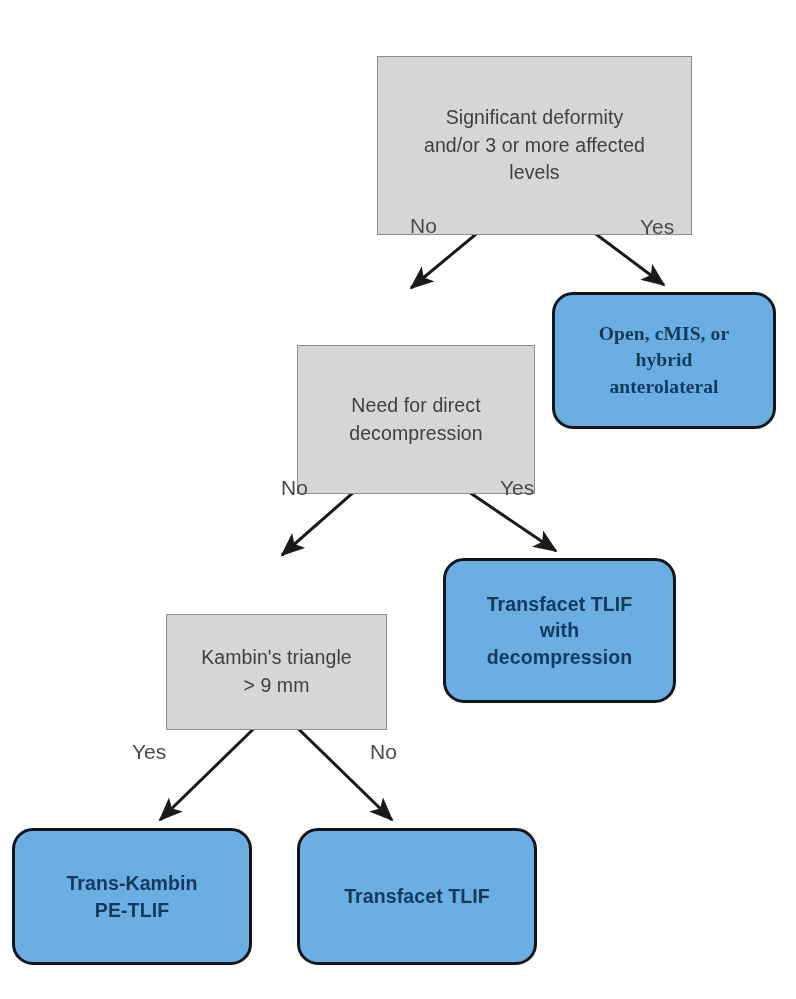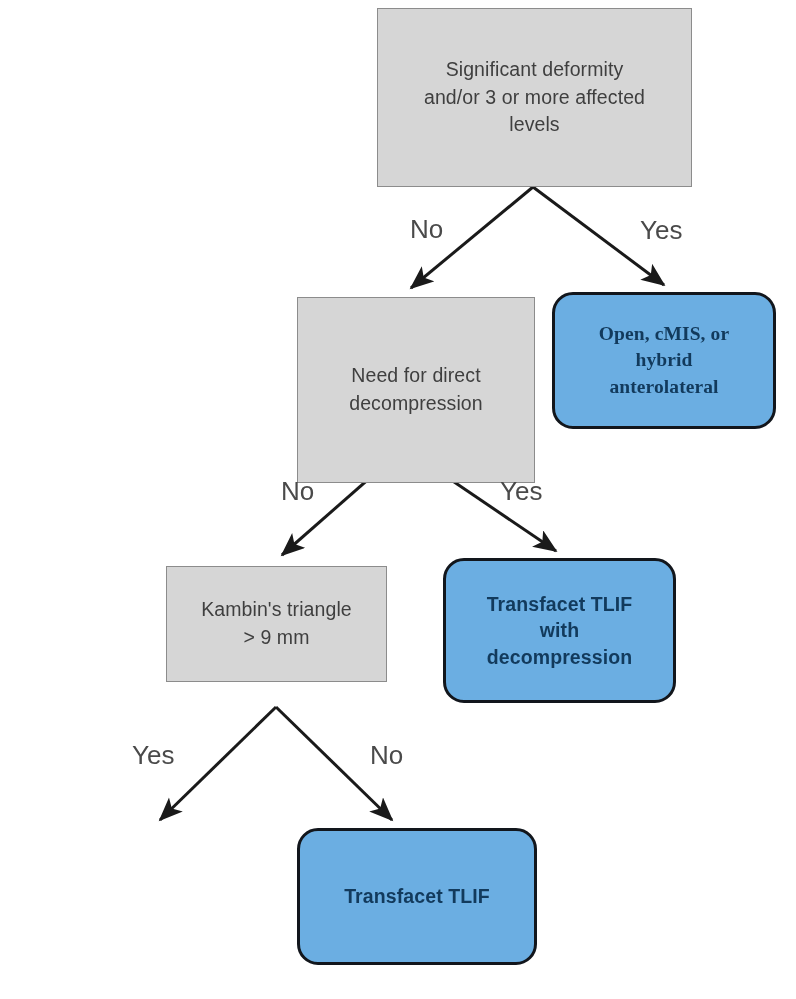--- a/index.html
+++ b/index.html
@@ -34,39 +34,40 @@
     text-align: center;
   }
   .node-decision {
     background: #d6d6d6;
     border: 1.5px solid #8c8c8c;
     color: #3f3f3f;
     font-size: 19.5px;
     line-height: 1.42;
     font-weight: 400;
     letter-spacing: 0.1px;
+    margin-top: 48px;
   }
   .node-terminal {
     background: #6baee2;
     border: 3px solid #12161c;
     border-radius: 21px;
     color: #123a5c;
     font-size: 19.5px;
     line-height: 1.34;
     font-weight: 700;
     letter-spacing: 0.1px;
   }
   .node-inner {
     padding: 0 10px;
     white-space: pre-line;
   }
   .edge-label {
     position: absolute;
     color: #4a4a4a;
-    font-size: 26px;
+    font-size: 21px;
     font-weight: 400;
     white-space: nowrap;
   }
 </style>
 </head>
 <body>
 
 <div id="canvas">
 
   <svg id="edges" viewBox="0 0 796 999" width="796" height="999">
@@ -88,21 +89,21 @@
 
   <div class="node node-decision" style="left:377px; top:8px; width:315px; height:179px;">
     <span class="node-inner">Significant deformity
 and/or 3 or more affected
 levels</span>
   </div>
 
   <div class="edge-label" style="left:410px; top:214px;">No</div>
   <div class="edge-label" style="left:640px; top:215px;">Yes</div>
 
-  <div class="node node-decision" style="left:297px; top:297px; width:238px; height:186px;">
+  <div class="node node-decision" style="left:297px; top:297px; width:238px; height:149px;">
     <span class="node-inner">Need for direct
 decompression</span>
   </div>
 
   <div class="node node-terminal" style="left:552px; top:292px; width:224px; height:137px;font-family:Liberation Serif, serif;">
     <span class="node-inner">Open, cMIS, or
 hybrid
 anterolateral</span>
   </div>
 
@@ -116,18 +117,22 @@
 
   <div class="node node-terminal" style="left:443px; top:558px; width:233px; height:145px;">
     <span class="node-inner">Transfacet TLIF
 with
 decompression</span>
   </div>
 
   <div class="edge-label" style="left:132px; top:740px;">Yes</div>
   <div class="edge-label" style="left:370px; top:740px;">No</div>
 
+  <div class="node node-terminal" style="left:12px; top:828px; width:240px; height:137px;">
+    <span class="node-inner">Trans-Kambin
+PE-TLIF</span>
+  </div>
 
   <div class="node node-terminal" style="left:297px; top:828px; width:240px; height:137px;">
     <span class="node-inner">Transfacet TLIF</span>
   </div>
 
 </div>
 
 </body></html>

